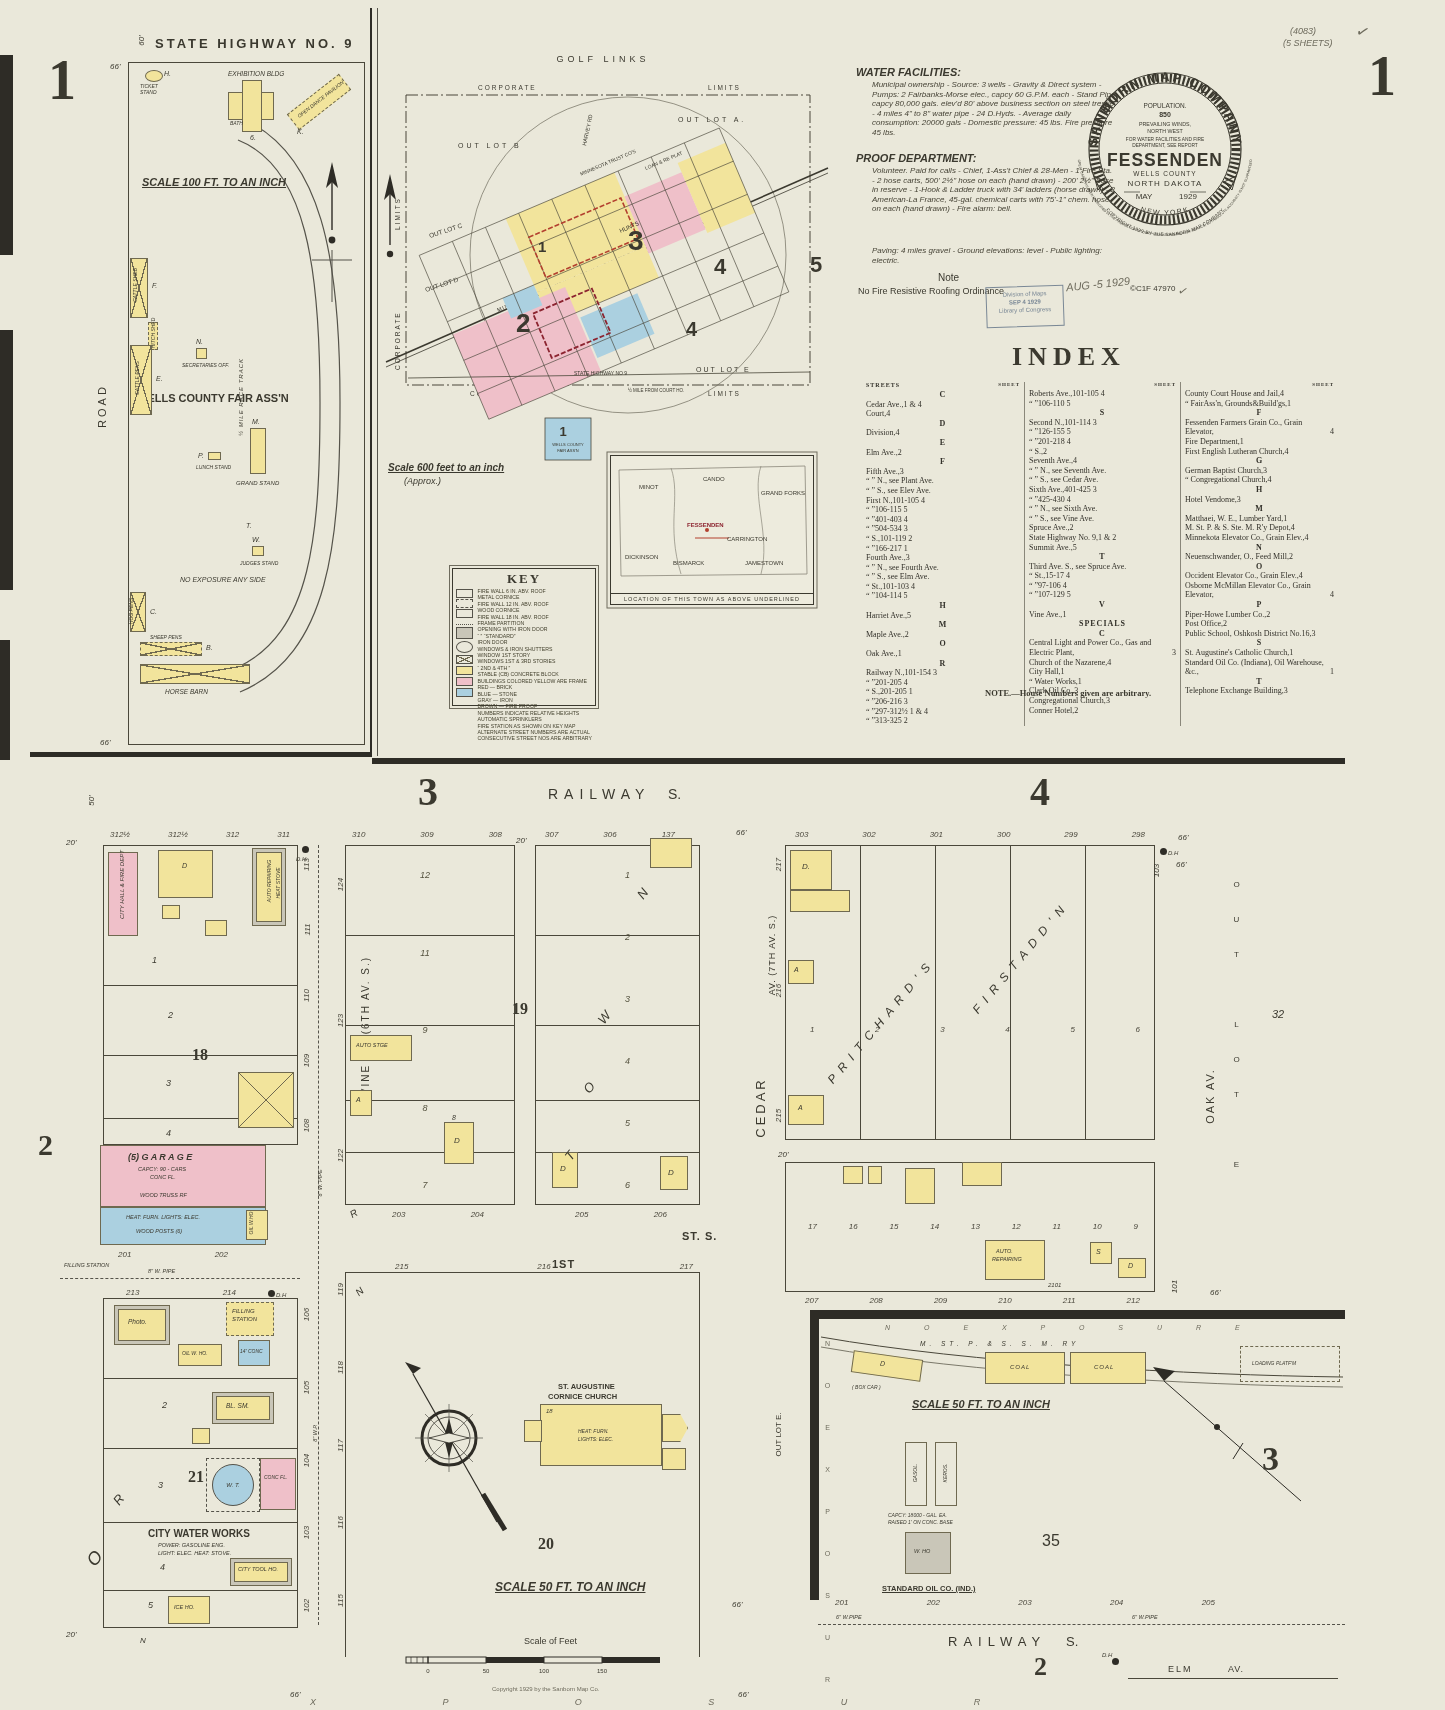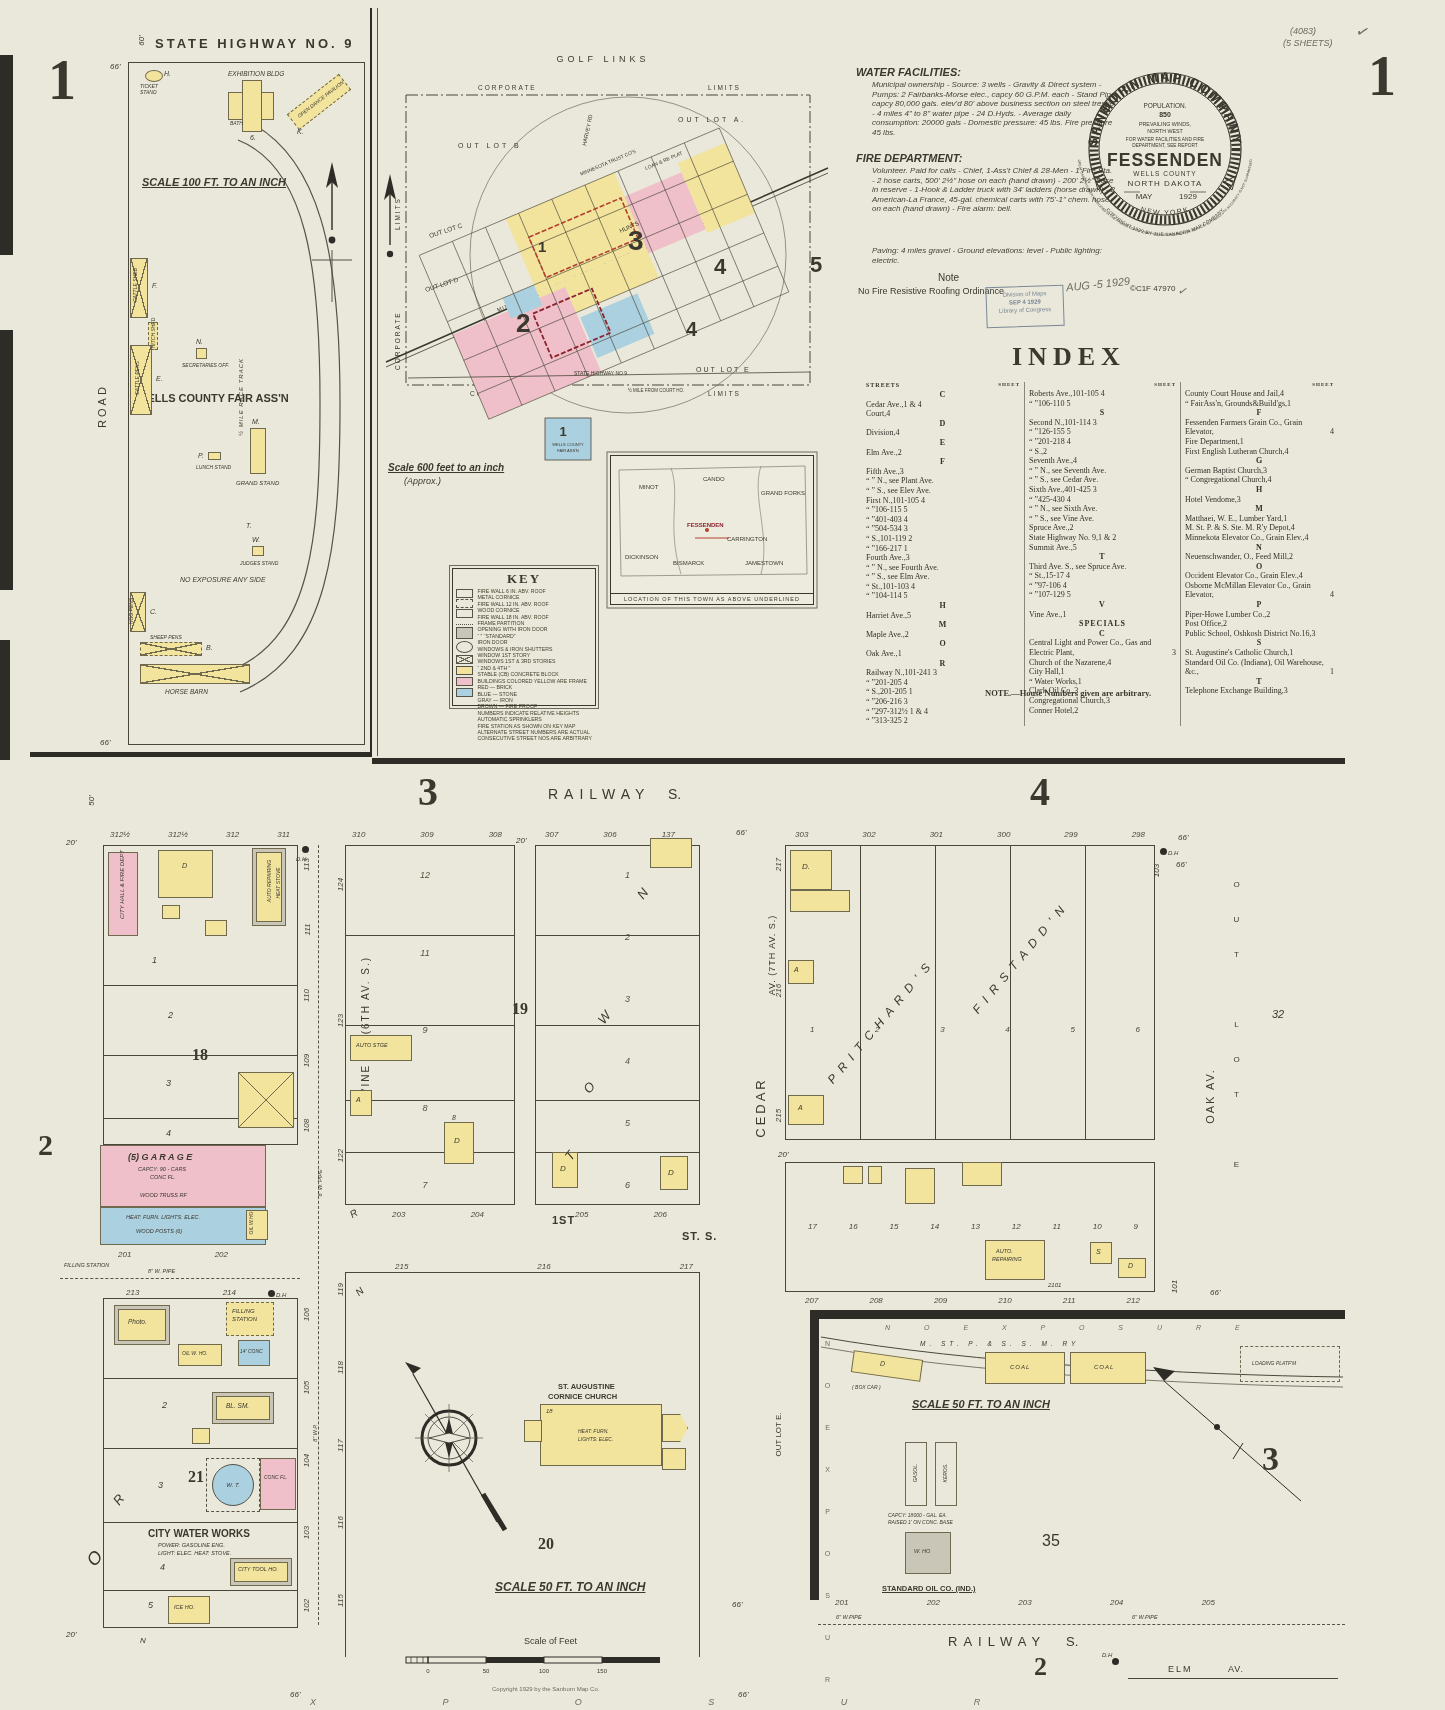--- a/index.html
+++ b/index.html
@@ -261,21 +261,21 @@
     <div class="lb s6 b" style="left:76px;top:66px;color:#8c2430">FESSENDEN</div>
     <div class="lb s6" style="left:116px;top:80px">CARRINGTON</div>
     <div class="lb s6" style="left:134px;top:104px">JAMESTOWN</div>
     <div class="lb s6" style="left:62px;top:104px">BISMARCK</div>
     <div class="lb s6" style="left:14px;top:98px">DICKINSON</div>
     <div style="position:absolute;left:0;bottom:0;width:100%;border-top:1px solid #3b392f;text-align:center;font-size:5.5px;letter-spacing:1px;padding:2px 0">LOCATION OF THIS TOWN AS ABOVE UNDERLINED</div>
   </div>
 
   <div class="lb b i s11" style="left:856px;top:66px">WATER FACILITIES:</div>
   <div class="lb hand s8" style="left:872px;top:80px;width:244px;white-space:normal;line-height:9.6px">Municipal ownership - Source: 3 wells - Gravity &amp; Direct system - Pumps: 2 Fairbanks-Morse elec., capcy 60 G.P.M. each - Stand Pipe capcy 80,000 gals. elev'd 80' above business section on steel trestle - 4 miles 4" to 8" water pipe - 24 D.Hyds. - Average daily consumption: 20000 gals - Domestic pressure: 45 lbs. Fire pressure 45 lbs.</div>
-  <div class="lb b i s11" style="left:856px;top:152px">FIRE DEPARTMENT:</div>
+  <div class="lb b i s11" style="left:856px;top:152px">PROOF DEPARTMENT:</div>
   <div class="lb hand s8" style="left:872px;top:166px;width:244px;white-space:normal;line-height:9.6px">Volunteer. Paid for calls - Chief, 1-Ass't Chief &amp; 28-Men - 1 Fire Sta. - 2 hose carts, 500' 2½" hose on each (hand drawn) - 200' 2½" hose in reserve - 1-Hook &amp; Ladder truck with 34' ladders (horse drawn) - 2 American-La France, 45-gal. chemical carts with 75'-1" chem. hose on each (hand drawn) - Fire alarm: bell.</div>
   <div class="lb hand s8" style="left:872px;top:246px;width:244px;white-space:normal;line-height:9.6px">Paving: 4 miles gravel - Ground elevations: level - Public lighting: electric.</div>
   <div class="lb s10" style="left:938px;top:272px">Note</div>
   <div class="lb s9" style="left:858px;top:286px">No Fire Resistive Roofing Ordinance</div>
 
   <svg class="ab" style="left:1072px;top:56px" width="186" height="186" viewBox="0 0 186 186">
     <defs>
       <path id="arcTop" d="M25,93 A68,68 0 0 1 161,93"></path>
       <path id="arcBot" d="M48,146 Q93,172 138,146"></path>
       <path id="arcCopy" d="M13,100 A80,80 0 0 0 173,100"></path>
@@ -422,21 +422,21 @@
           </div>
           <div class="ixrow">
             <span class="ixn">Oak Ave.,</span>
             <span class="ixr">1</span>
           </div>
           <div class="ixrow">
             <span class="ixh">R</span>
           </div>
           <div class="ixrow">
             <span class="ixn">Railway N.,</span>
-            <span class="ixr">101-241 3</span>
+            <span class="ixr">101-154 3</span>
           </div>
           <div class="ixrow">
             <span class="ixn">“  ”</span>
             <span class="ixr">201-205 4</span>
           </div>
           <div class="ixrow">
             <span class="ixn">“  S.,</span>
             <span class="ixr">201-205 1</span>
           </div>
           <div class="ixrow">
@@ -902,21 +902,21 @@
   <div class="lotrow" style="left:392px;top:1210px;width:92px">
 
   <span>203</span>
       <span>204</span>
     </div>
   <div class="lotrow" style="left:575px;top:1210px;width:92px">
 
   <span>205</span>
       <span>206</span>
     </div>
-  <div class="lb b s11 ls1" style="left:552px;top:1214px">1ST</div>
+  <div class="lb b s11 ls1" style="left:552px;top:1258px">1ST</div>
   <div class="lb b s11 ls1" style="left:682px;top:1230px">ST.  S.</div>
 
   <div class="lotrow" style="left:395px;top:1262px;width:298px">
 
   <span>215</span>
       <span>216</span>
       <span>217</span>
     </div>
   <div class="blk" style="left:345px;top:1272px;width:355px;height:385px;border-bottom:none"></div>
   <div class="lotcol" style="left:334px;top:1285px;height:320px">

